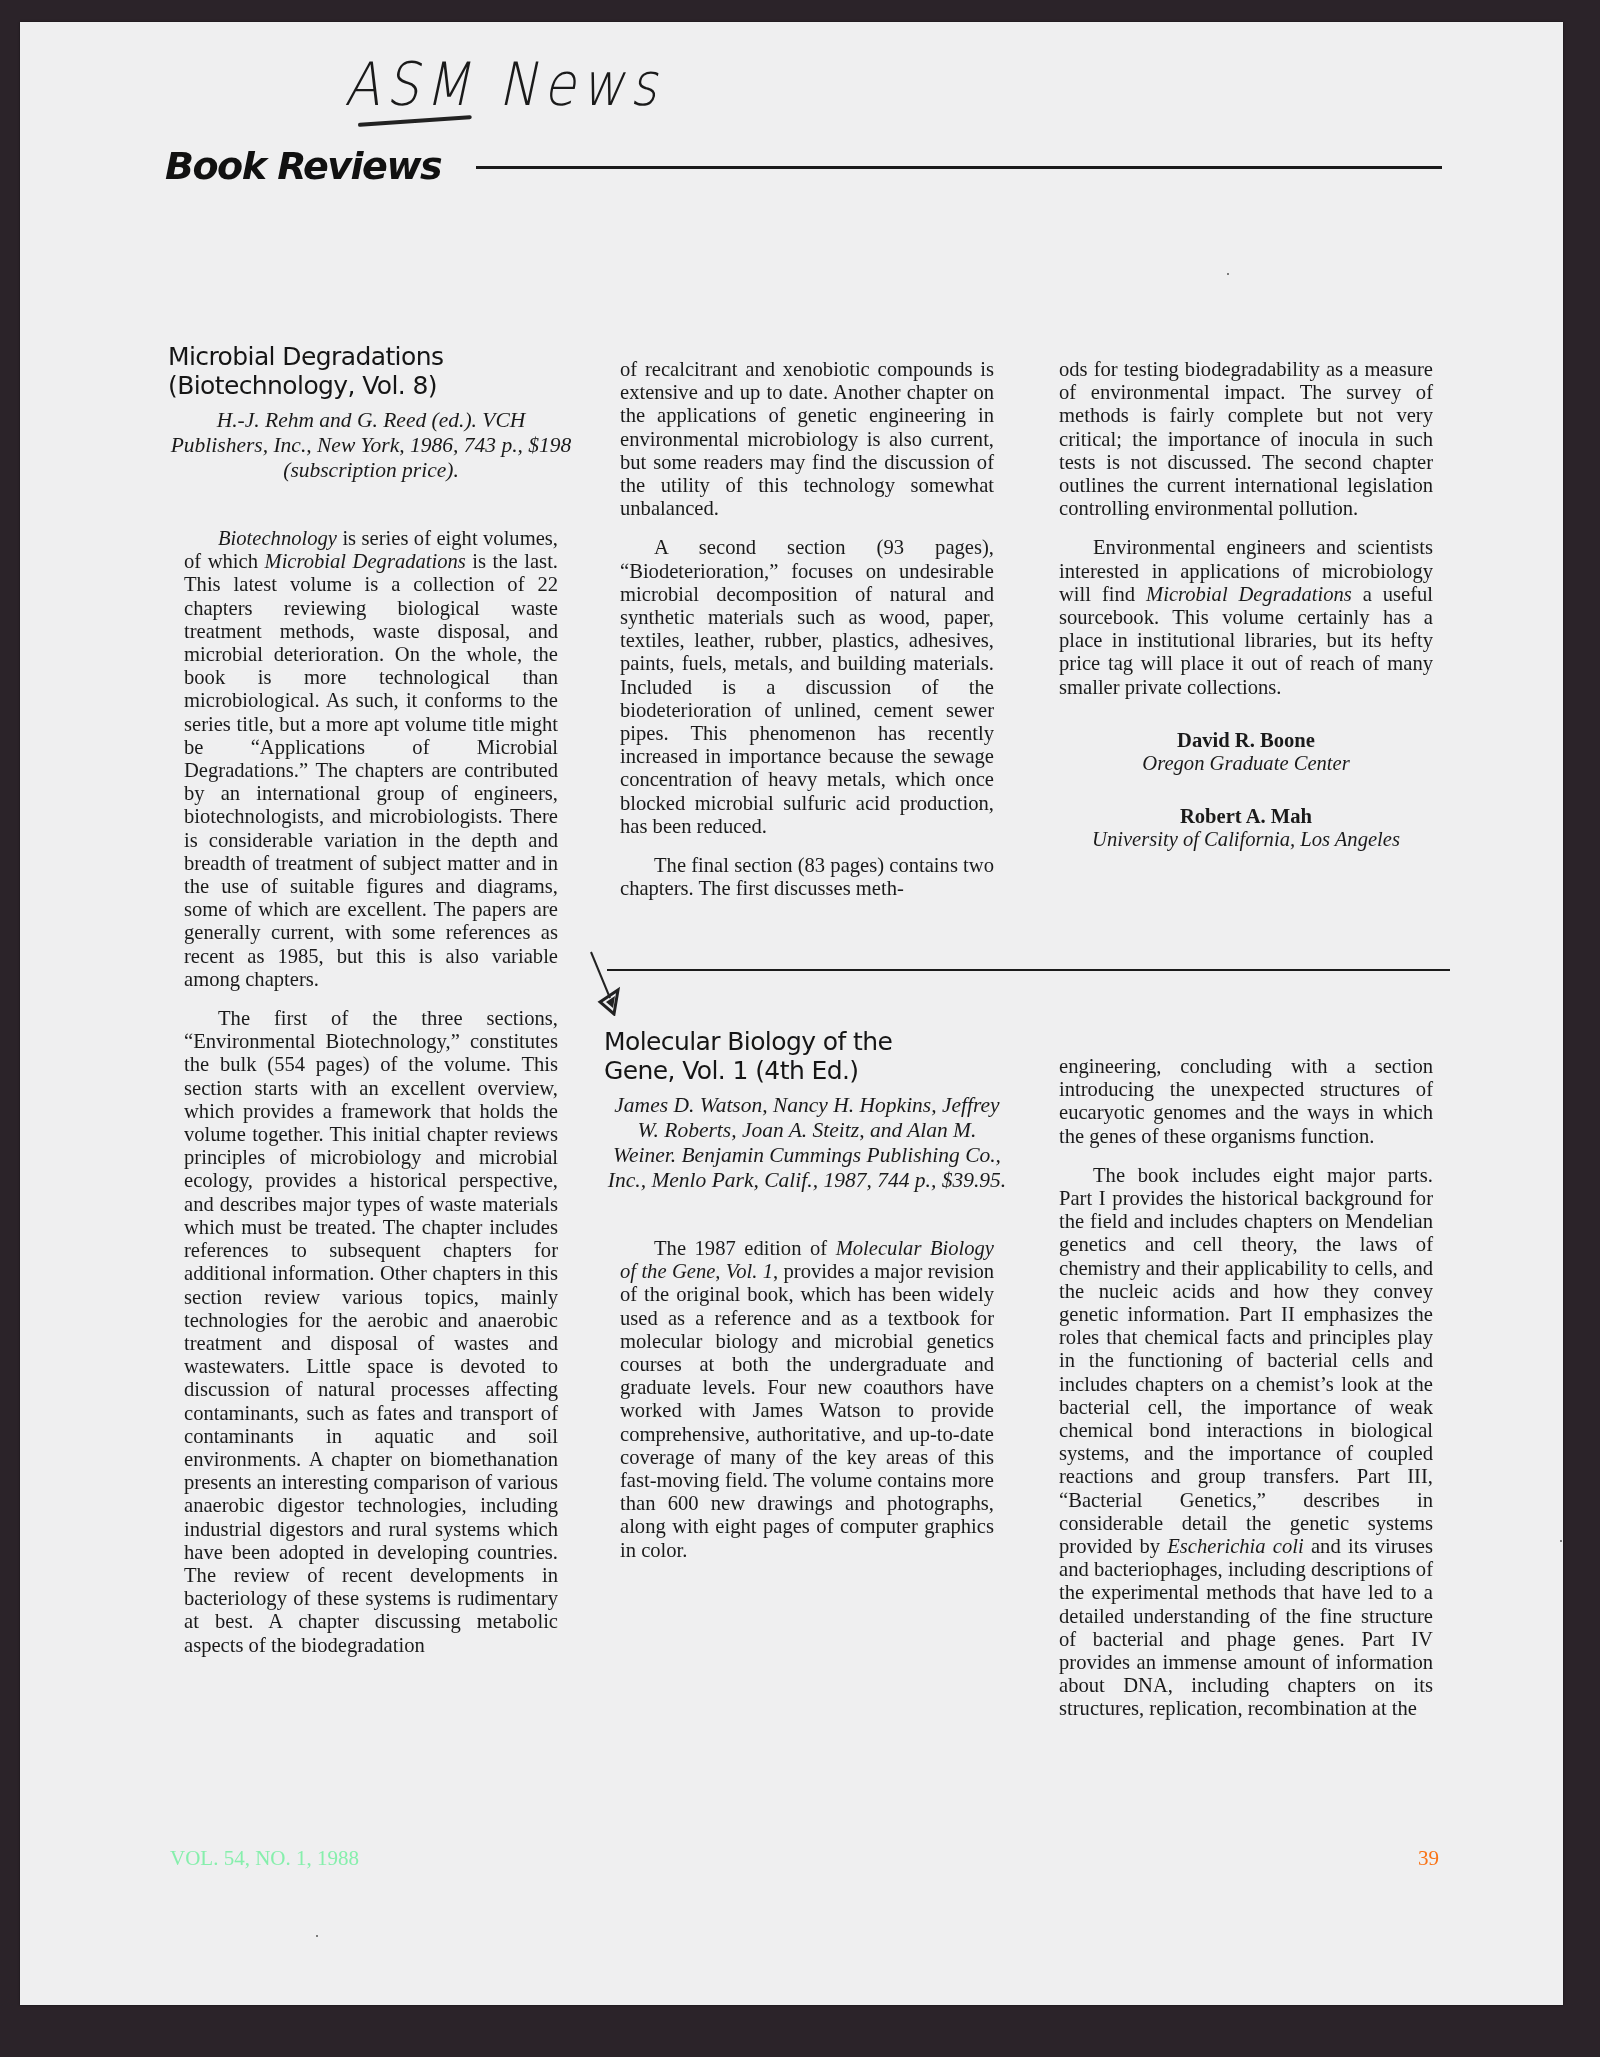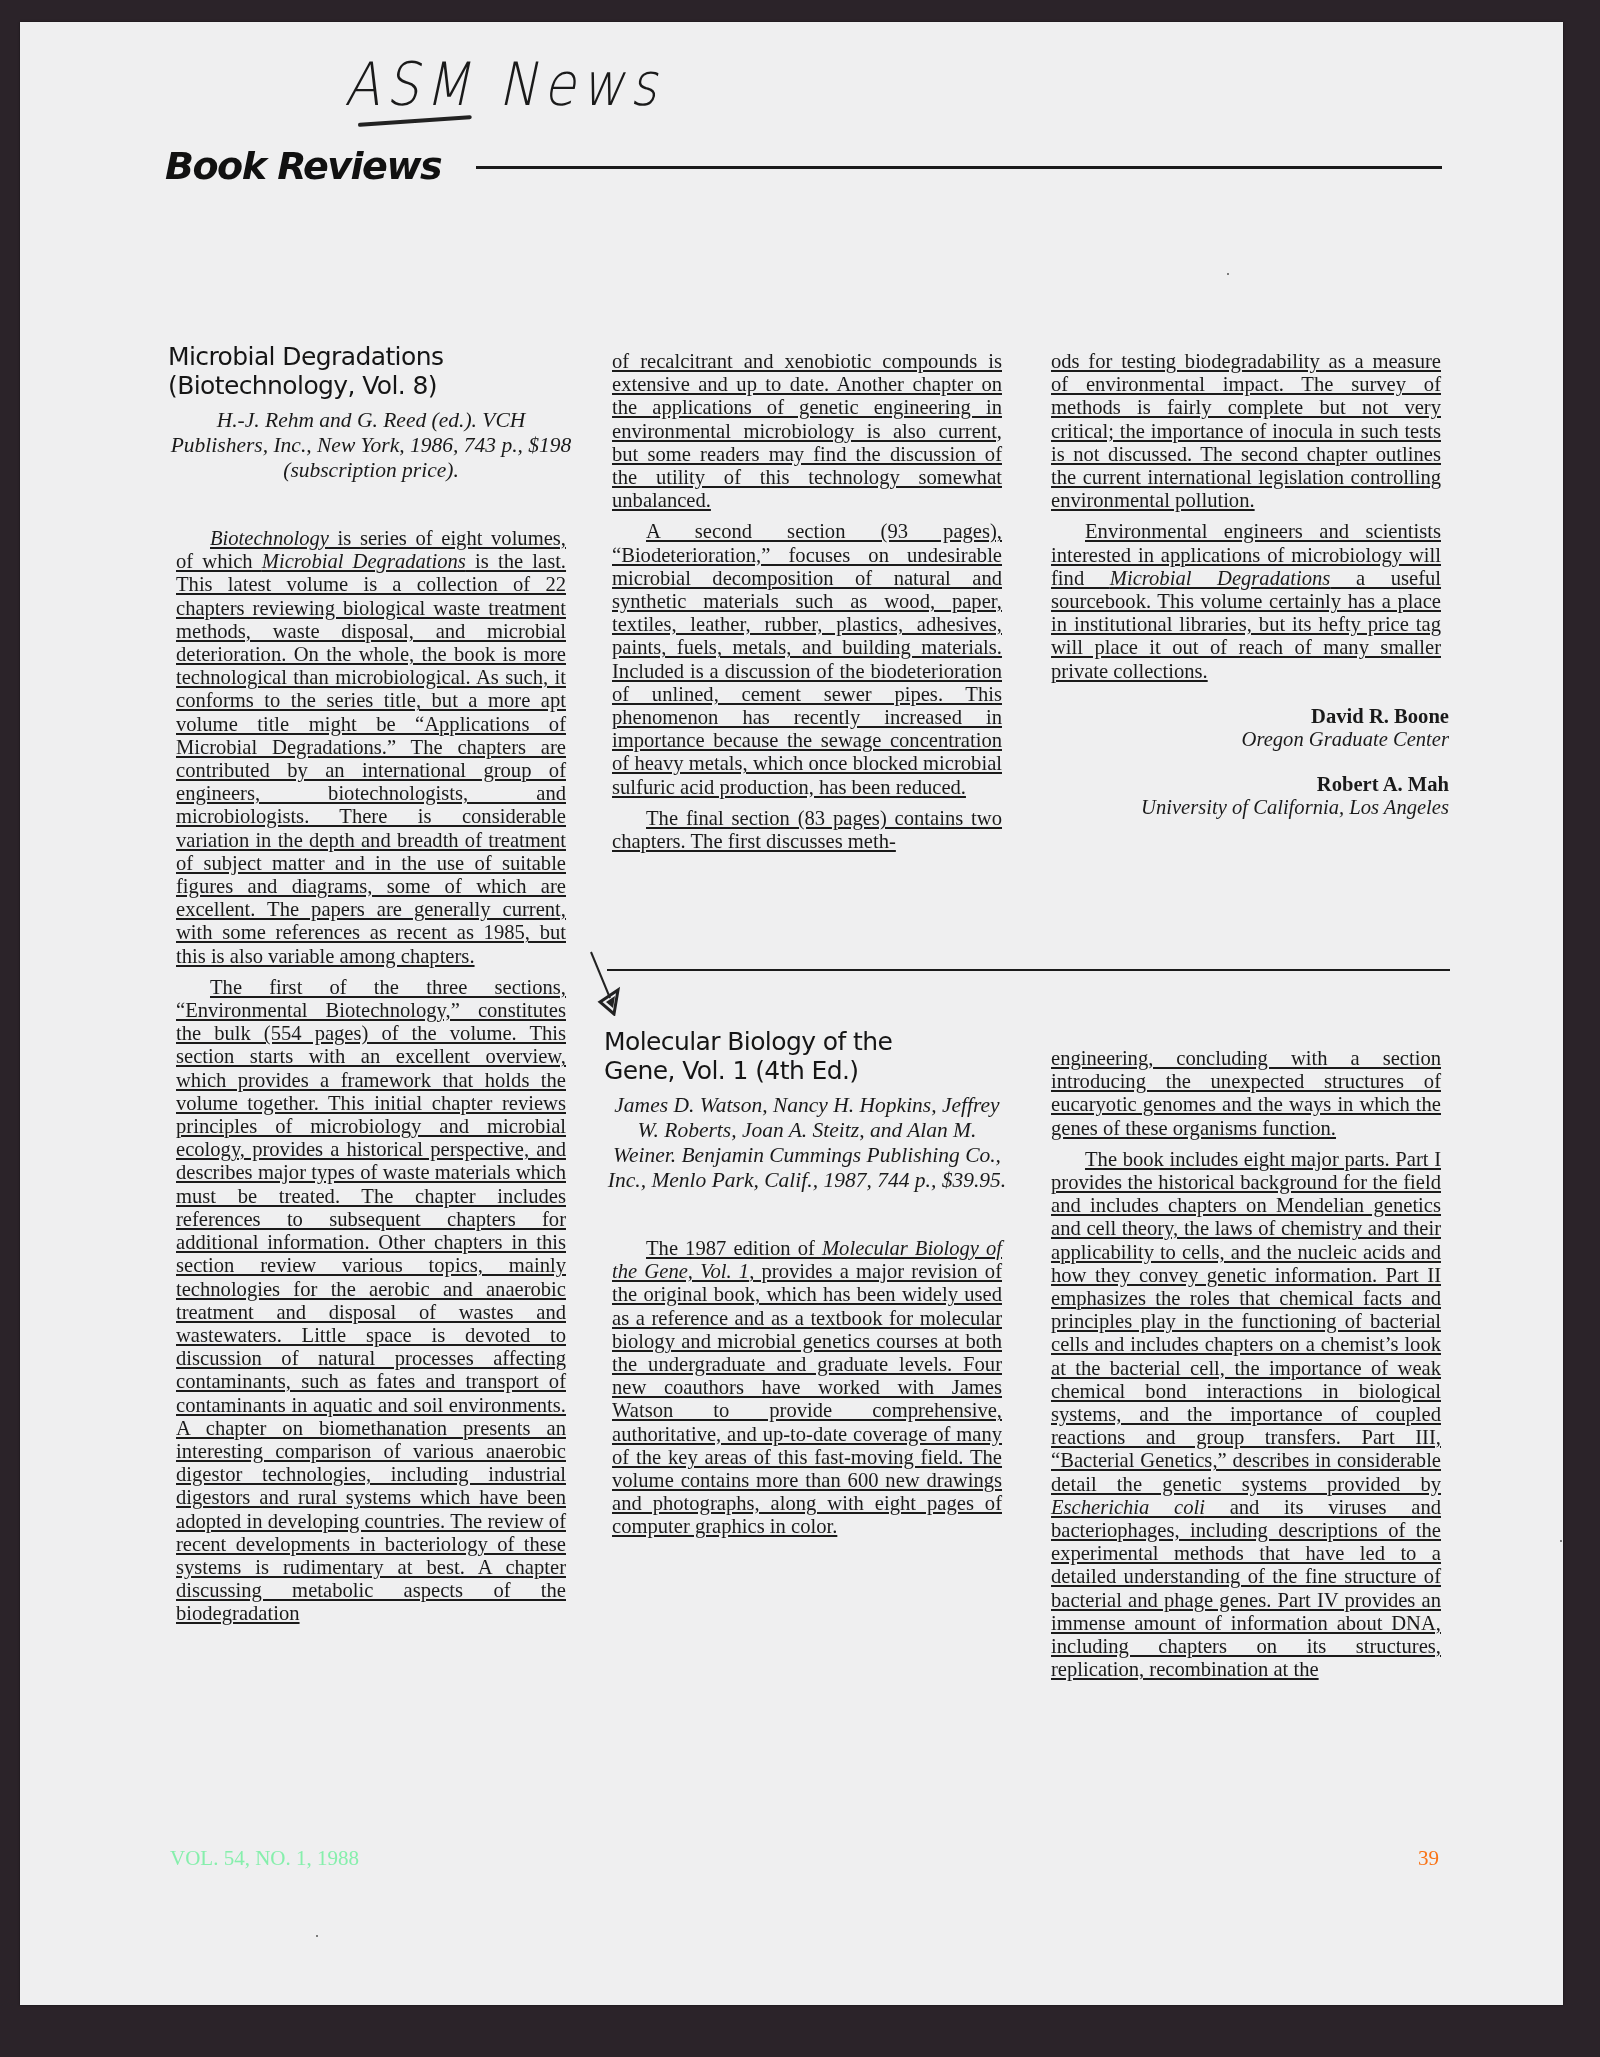--- a/index.html
+++ b/index.html
@@ -54,39 +54,39 @@
     background: #1b1b1b;
   }
   .col {
     position: absolute;
     width: 406px;
     font-size: 20.6px;
     line-height: 23.2px;
     color: #1a1a1a;
     text-align: justify;
   }
-  .col p { margin: 8px; text-indent: 34px; text-decoration: underline; }
+  .col p { margin: 16px; text-indent: 34px; }
   .col p.noindent { text-indent: 0; }
   .title {
     font-family: "DejaVu Sans", sans-serif;
     font-size: 25px;
     line-height: 29px;
     letter-spacing: -0.6px;
     color: #151515;
     text-align: left;
     margin: 0 0 8px 0;
   }
   .citation {
     font-style: italic;
     font-size: 21.5px;
     line-height: 25px;
     text-align: center;
     margin: 0 0 44px 0;
   }
-  .signature { text-align: right; margin-top: 22px; }
+  .signature { text-align: center; margin-top: 30px; }
   .sig-name { font-weight: bold; display: block; }
   .sig-affil { font-style: italic; display: block; }
   .divider {
     position: absolute;
     left: 607px; top: 969px;
     width: 843px; height: 2px;
     background: #1b1b1b;
   }
   .arrow-mark {
     position: absolute;

